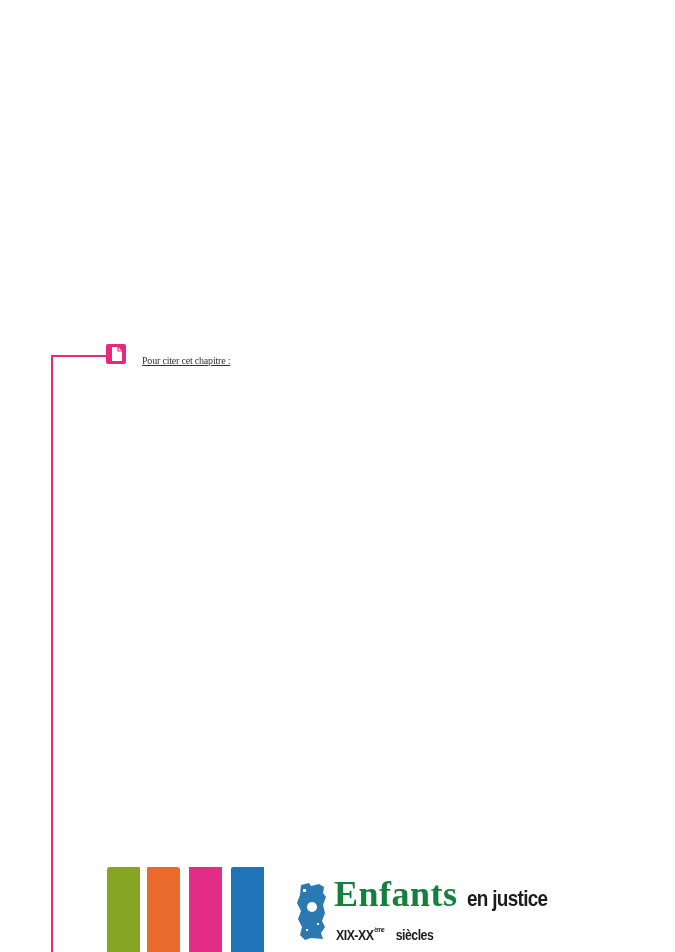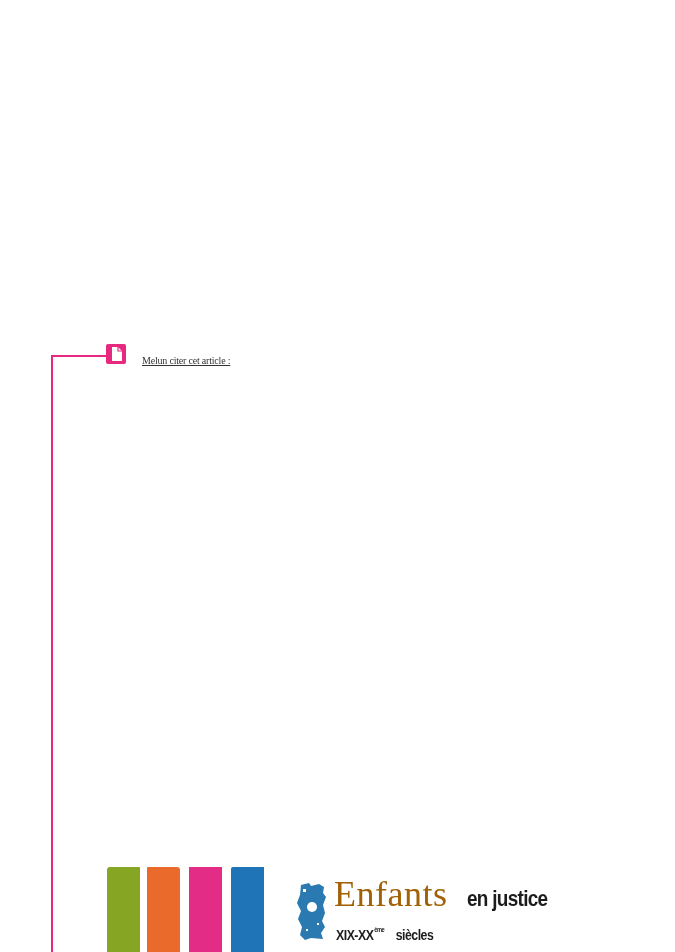--- a/index.html
+++ b/index.html
@@ -126,36 +126,36 @@
 
   <div class="rule-h"></div>
   <div class="rule-v"></div>
 
   <svg class="doc-icon" viewBox="0 0 20 20">
     <rect x="0" y="0" width="20" height="20" rx="2" fill="#e6287f"></rect>
     <path d="M6 3 H12 L16 7 V17 H6 Z" fill="#ffffff"></path>
     <path d="M12 3 V7 H16" fill="none" stroke="#e6287f" stroke-width="1.2"></path>
   </svg>
 
-  <div class="cite-label">Melun citer cet article :</div>
+  <div class="cite-label">Pour citer cet chapitre :</div>
 
   <div class="logo">
     <div class="bar b1" style="background: rgb(134, 165, 35);"></div>
     <div class="bar b2" style="background: rgb(234, 106, 44);"></div>
     <div class="bar b3" style="background: rgb(226, 44, 134);"></div>
     <div class="bar b4" style="background: rgb(31, 115, 183);"></div>
 
     <svg class="brand-mark" viewBox="0 0 30 57">
       <path d="M4 2 L12 0 L14 3 L22 1 L27 4 L26 10 L29 14 L26 22 L28 30 L25 38 L28 44 L24 50 L26 56 L14 55 L8 57 L3 52 L5 44 L1 36 L4 28 L0 20 L3 12 Z" fill="#2a79b0"></path>
       <circle cx="15" cy="24" r="5" fill="#ffffff"></circle>
       <rect x="6" y="6" width="3" height="3" fill="#ffffff"></rect>
       <rect x="20" y="40" width="2" height="2" fill="#ffffff"></rect>
       <rect x="9" y="46" width="2" height="2" fill="#ffffff"></rect>
     </svg>
 
-    <div class="brand-word" style="color: #a16207;">Enfants</div>
+    <div class="brand-word" style="color: #15803d; font-weight: bold;">Enfants</div>
     <div class="brand-tag">en justice</div>
     <div class="brand-century">
       <span>XIX-XX</span><sup>ème</sup><span class="sp"></span><span>siècles</span>
     </div>
   </div>
 
 </div>
 
 </body></html>

